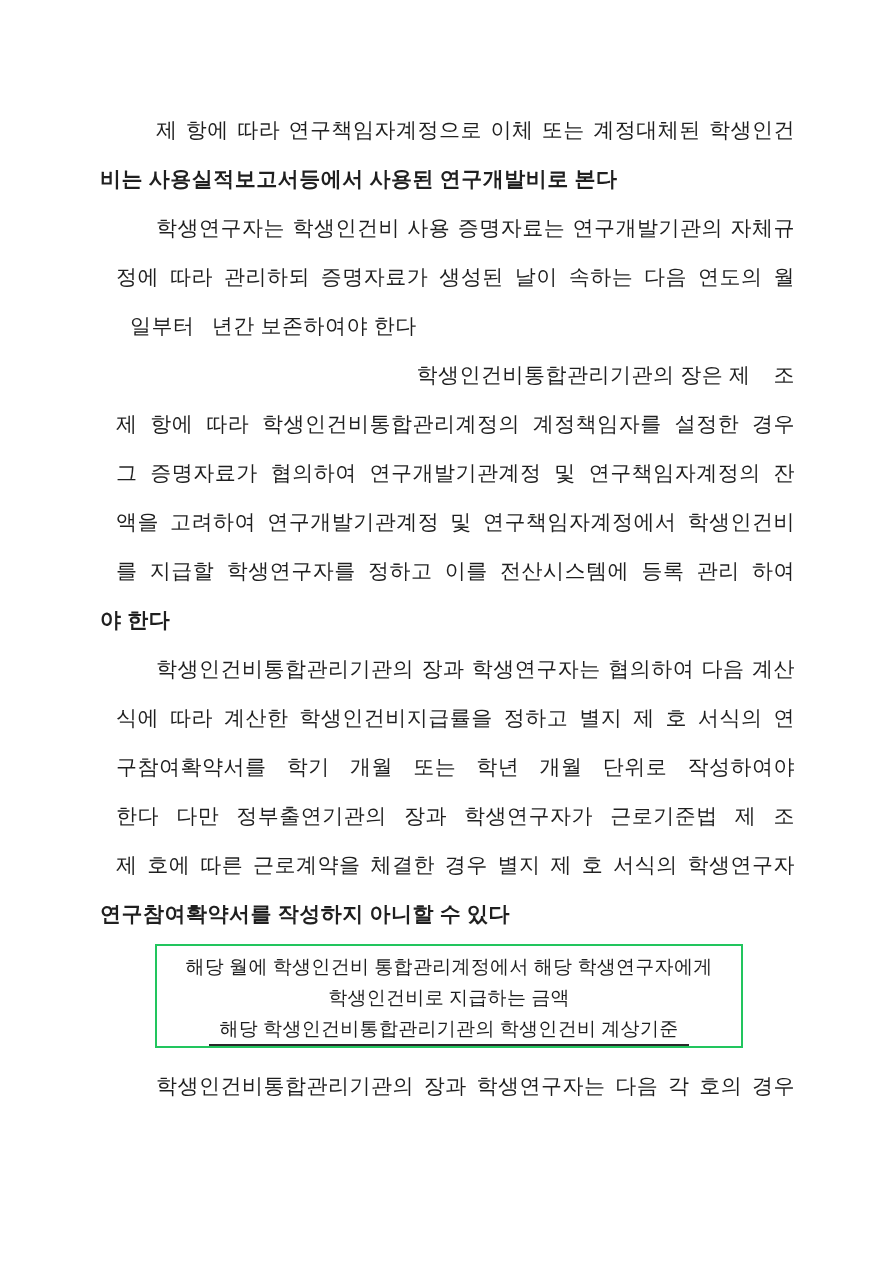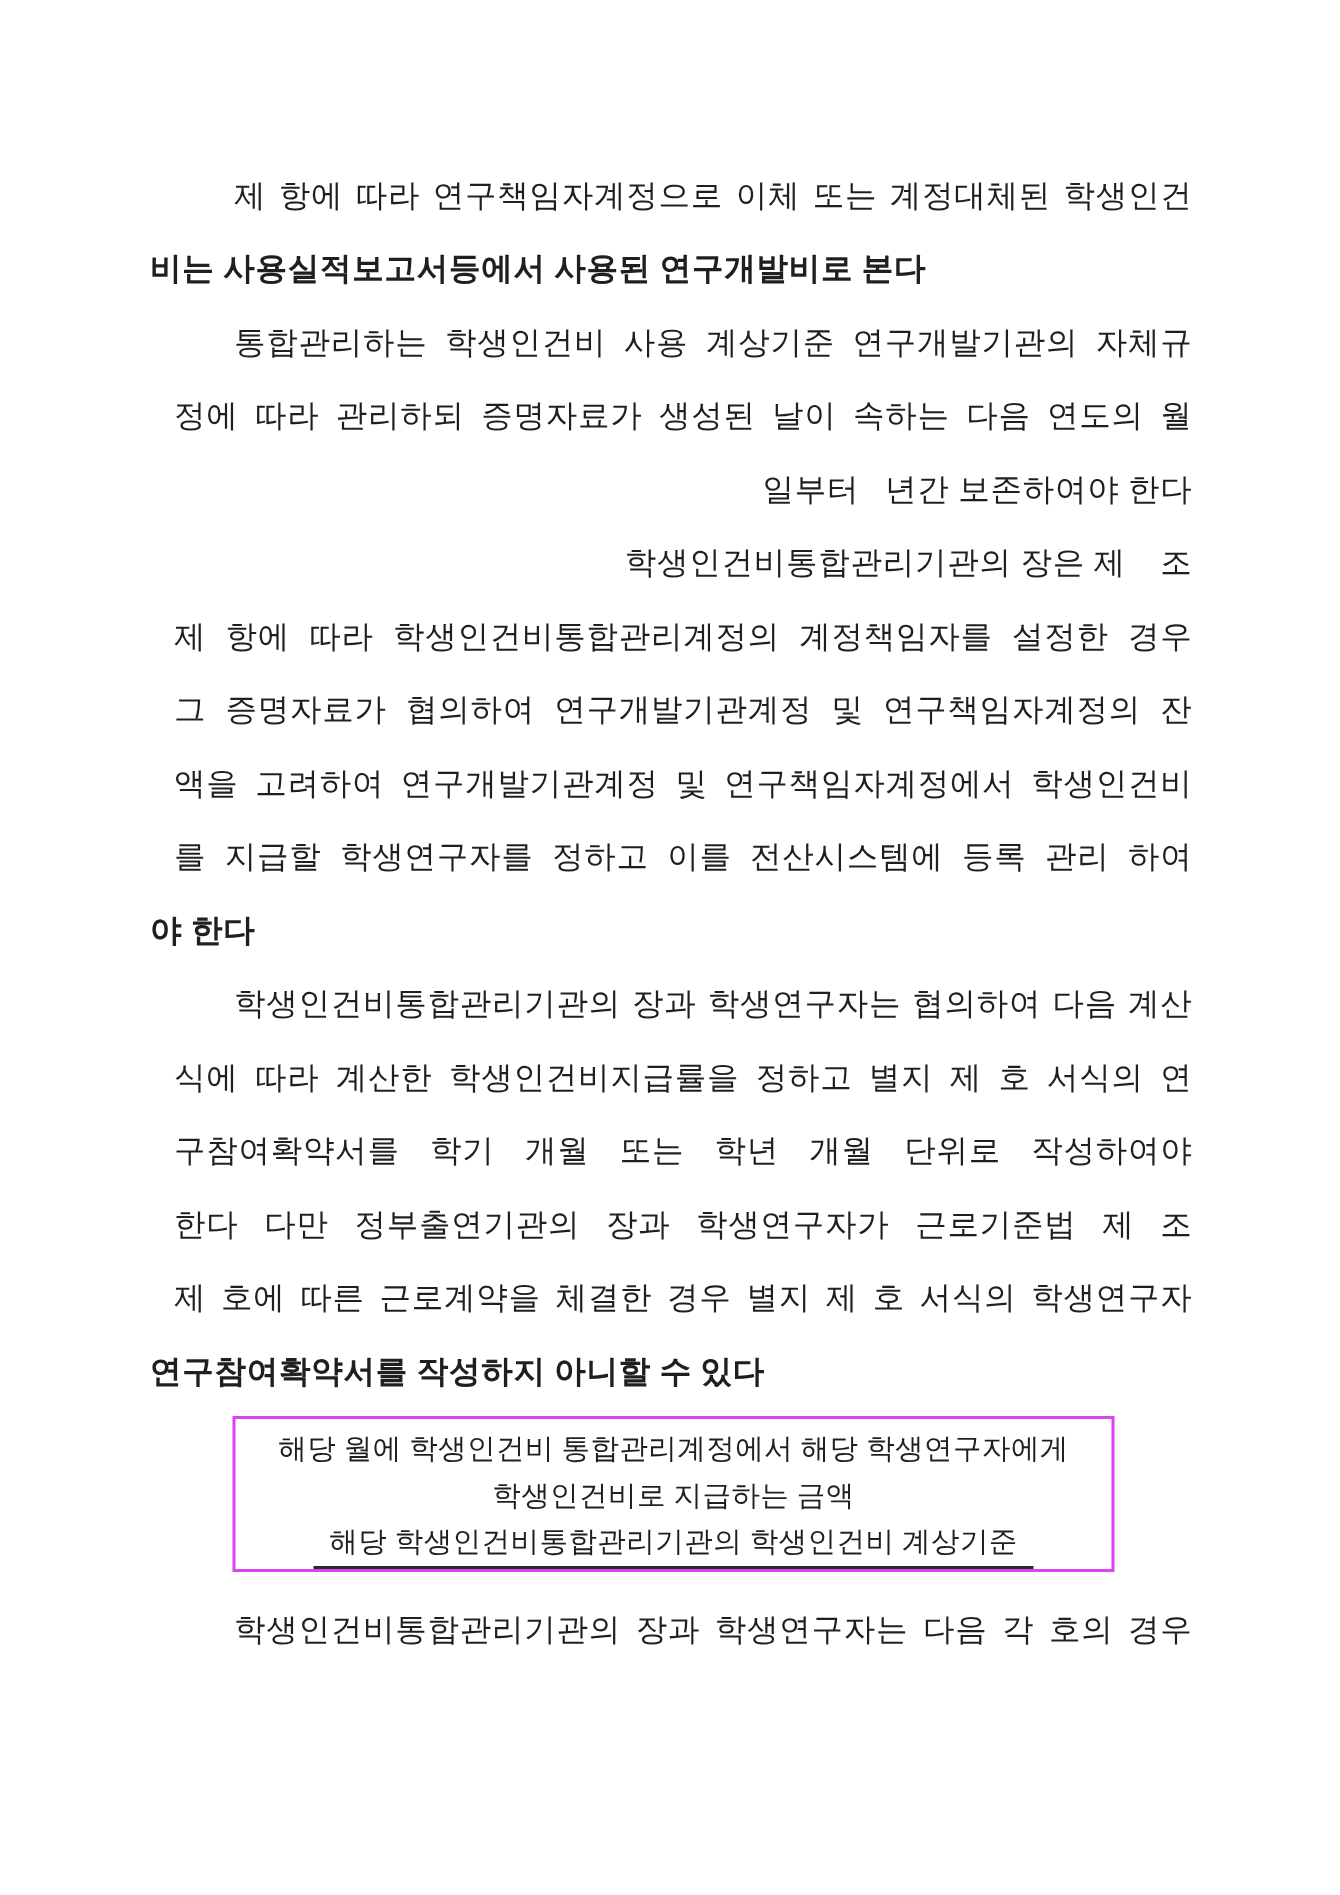--- a/index.html
+++ b/index.html
@@ -43,31 +43,31 @@
   }
   
   .indent-just {
     white-space: normal;
     text-indent: 56px;
     text-align: justify;
     text-align-last: justify;
   }
   
   .left { text-align: left; font-weight: bold; }
-  .left-small-indent { text-align: right; padding-left: 30px; }
+  .left-small-indent { text-align: left; padding-left: 30px; }
   
   .right { text-align: right; }
 
   .formula-box {
     box-sizing: border-box;
     margin-left: 55px;
     margin-top: 5px;
     width: 588px;
     height: 104px;
-    border: 2px solid #d946ef;
+    border: 2px solid #22c55e;
     padding-top: 5px;
     text-align: center;
   }
   .formula-line {
     font-size: 19px;
     line-height: 31px;
     height: 31px;
     letter-spacing: 0.3px;
     white-space: pre-wrap;
     text-align: center;
@@ -82,21 +82,21 @@
   }
 </style>
 </head>
 <body>
 
 <div class="page">
   <div class="text-column">
 
     <div class="line indent-just">제  항에 따라 연구책임자계정으로 이체 또는 계정대체된 학생인건</div>
     <div class="line left">비는 사용실적보고서등에서 사용된 연구개발비로 본다</div>
-    <div class="line indent-just">통합관리하는 학생인건비 사용 계상기준 연구개발기관의 자체규</div>
+    <div class="line indent-just">학생연구자는 학생인건비 사용 증명자료는 연구개발기관의 자체규</div>
     <div class="line just">정에 따라 관리하되  증명자료가 생성된 날이 속하는 다음 연도의   월</div>
     <div class="line left-small-indent">일부터   년간 보존하여야 한다</div>
     <div class="line right">학생인건비통합관리기관의 장은 제    조</div>
     <div class="line just">제  항에 따라 학생인건비통합관리계정의  계정책임자를 설정한  경우</div>
     <div class="line just">그 증명자료가 협의하여 연구개발기관계정 및 연구책임자계정의 잔</div>
     <div class="line just">액을 고려하여 연구개발기관계정 및 연구책임자계정에서 학생인건비</div>
     <div class="line just">를 지급할 학생연구자를 정하고  이를 전산시스템에 등록  관리 하여</div>
     <div class="line left">야 한다</div>
     <div class="line indent-just">학생인건비통합관리기관의 장과 학생연구자는 협의하여 다음 계산</div>
     <div class="line just">식에 따라 계산한 학생인건비지급률을 정하고  별지 제  호 서식의 연</div>

